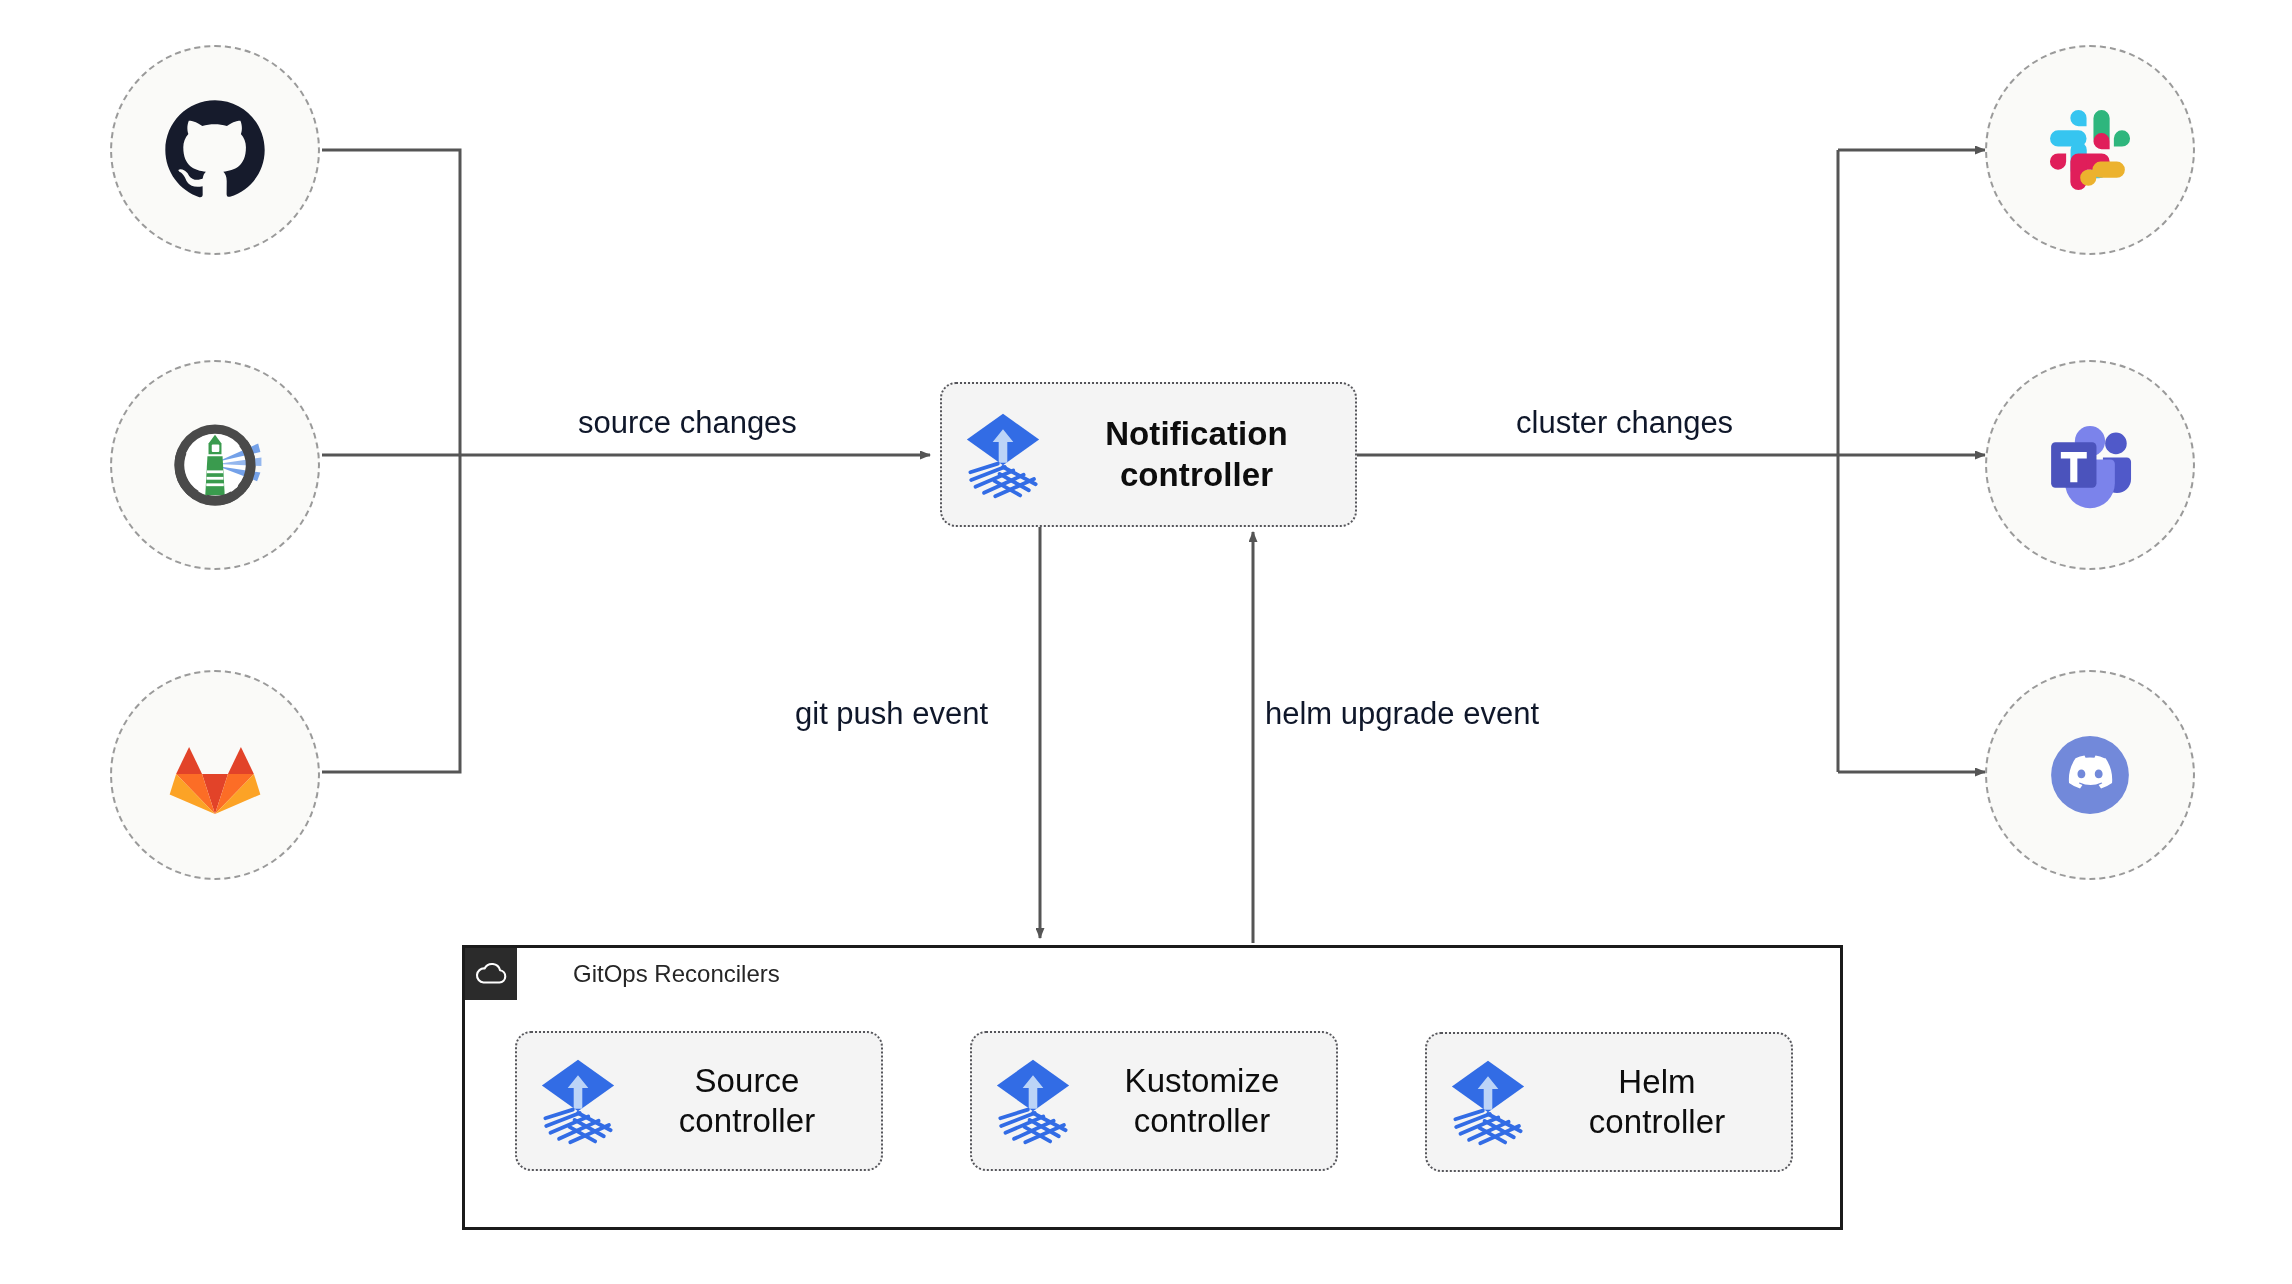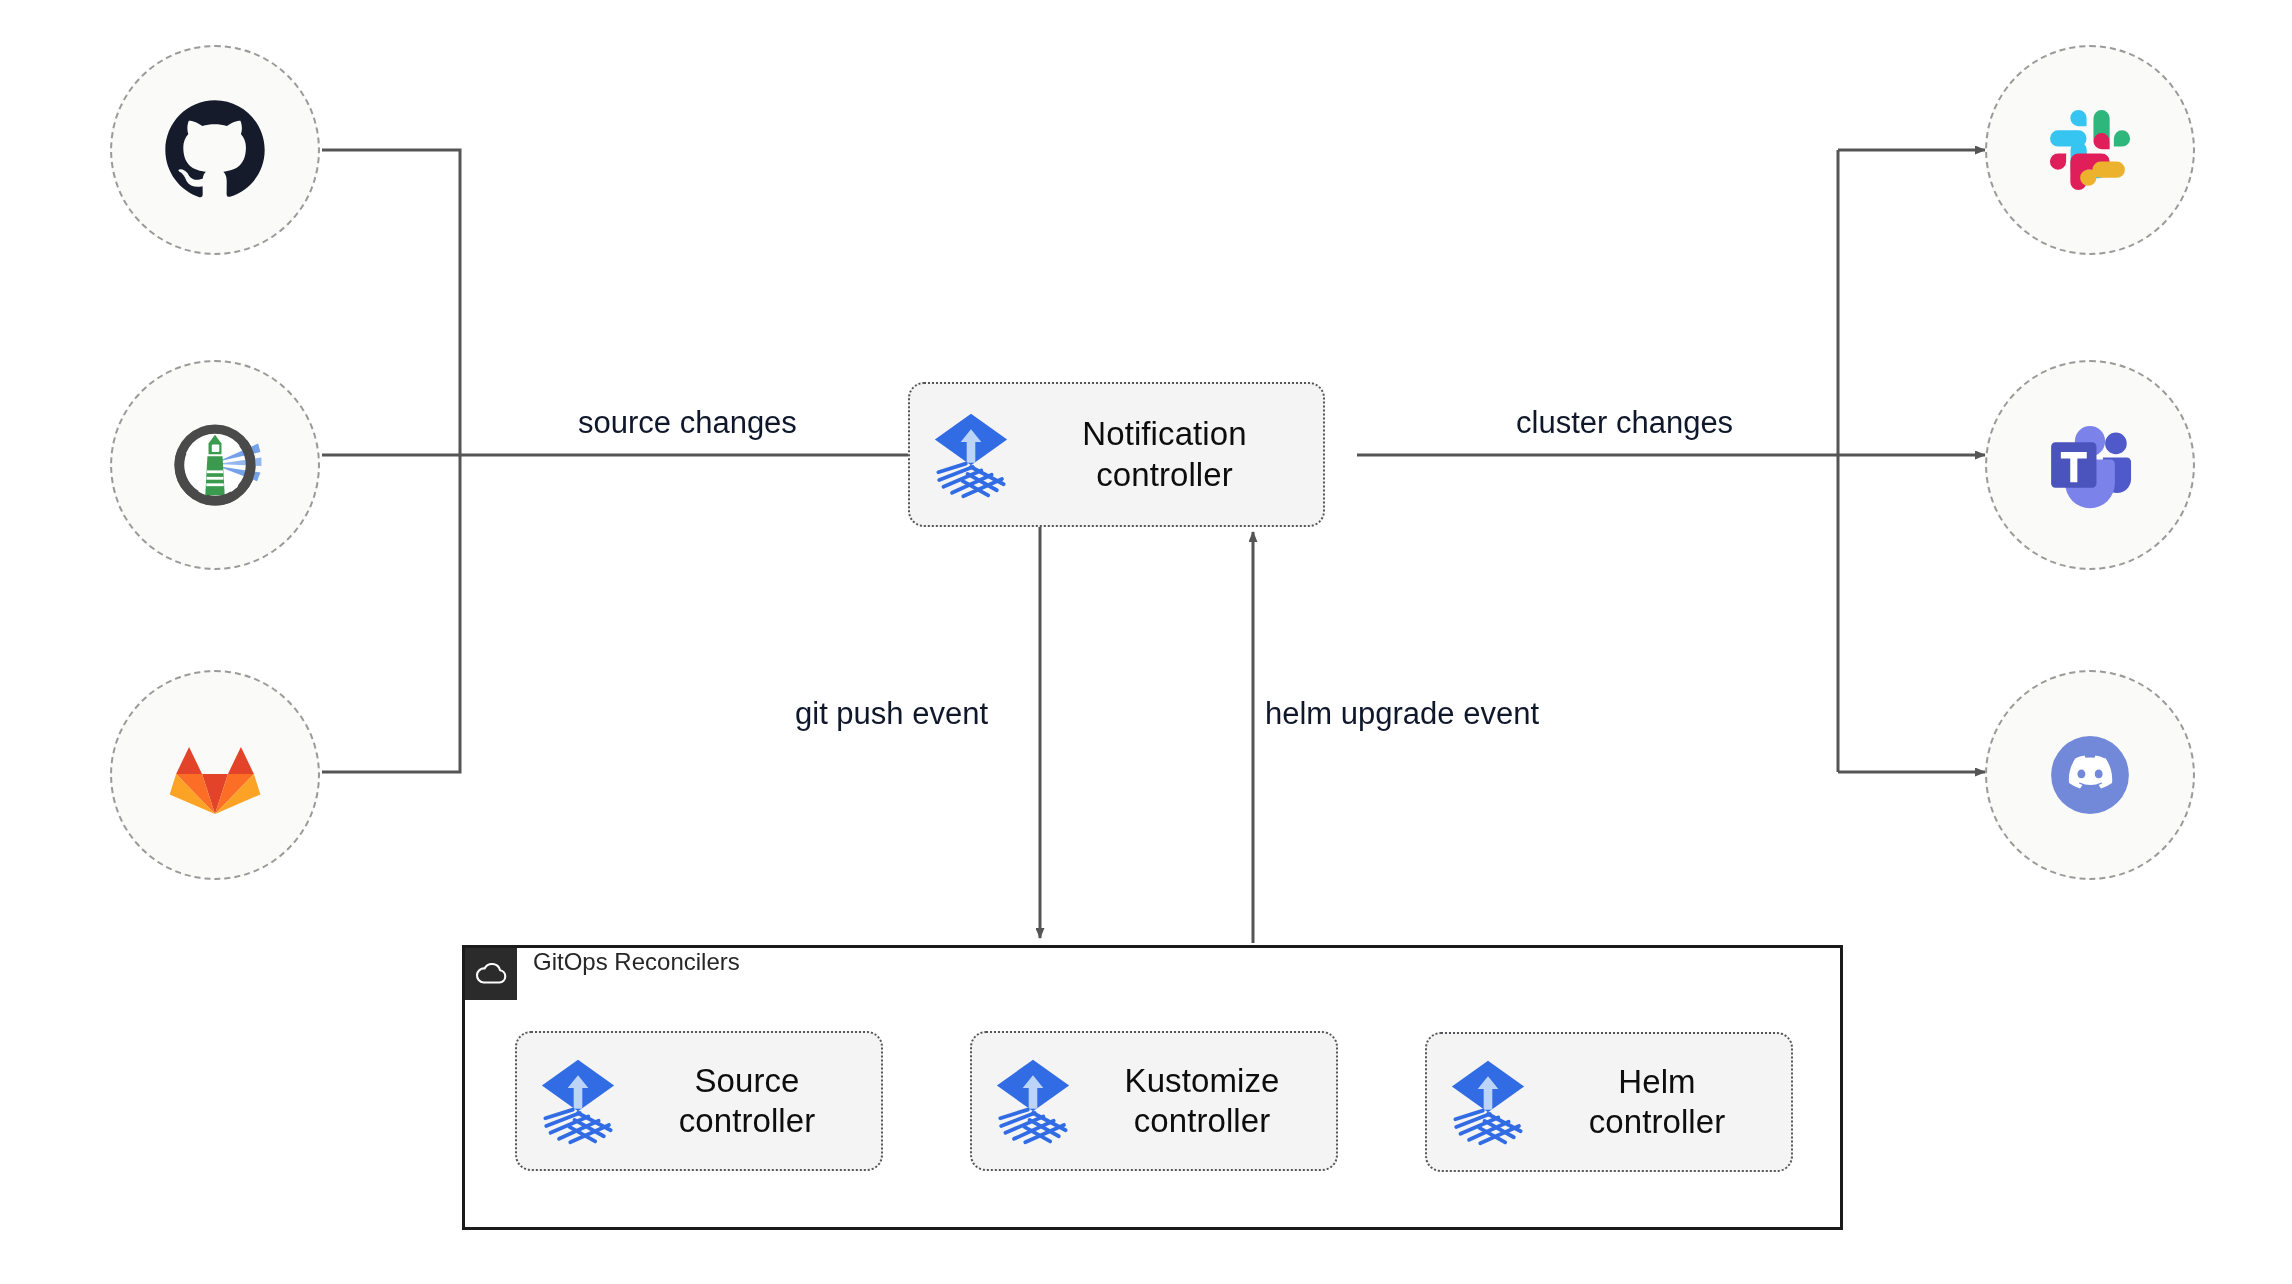--- a/index.html
+++ b/index.html
@@ -84,20 +84,22 @@
     border: 3px solid #1b1b1b;
     background: #ffffff;
     box-sizing: border-box;
   }
   #reconcilers-header {
     position: absolute;
     left: 0;
     top: 0;
     height: 52px;
     display: flex;
+    align-items: center;
+    gap: 40px;
   }
   #reconcilers-badge {
     width: 52px;
     height: 52px;
     background: #2b2b2b;
     display: flex;
     align-items: center;
     justify-content: center;
     flex: 0 0 auto;
   }
@@ -238,21 +240,21 @@
     <svg class="glyph" viewBox="0 0 100 100">
       <circle cx="50" cy="50" r="36" fill="#7289DA"></circle>
       <path fill="#ffffff" d="M63.4 34.6a33 33 0 0 0-8.3-2.6l-1 2.1a30.6 30.6 0 0 0-8.2 0l-1-2.1a33 33 0 0 0-8.3 2.6
         c-5.3 7.8-6.7 15.4-6 22.9a33.4 33.4 0 0 0 10.2 5.1l2.2-3.4a21.6 21.6 0 0 1-3.4-1.6l.8-.7a23.8 23.8 0 0 0 20.2 0l.8.7
         a21.6 21.6 0 0 1-3.4 1.6l2.2 3.4a33.4 33.4 0 0 0 10.2-5.1c.8-8.6-1.4-16.2-6-22.9zM42 53.1c-2 0-3.6-1.8-3.6-4.1
         s1.6-4.1 3.6-4.1 3.7 1.8 3.7 4.1-1.6 4.1-3.7 4.1zm16 0c-2 0-3.6-1.8-3.6-4.1s1.6-4.1 3.6-4.1 3.7 1.8 3.7 4.1
         -1.6 4.1-3.7 4.1z"></path>
     </svg>
   </div>
 
-  <div class="ctrl-box" style="left:908px; top:382px; width:417px; height:145px;">
+  <div class="ctrl-box" style="left:940px; top:382px; width:417px; height:145px;font-weight:bold;">
     <svg class="flux-logo" viewBox="0 0 100 104">
       <path fill="#326CE5" d="M50 4 L92 34 L50 64 L8 34 Z"></path>
       <path fill="#BCD4F7" d="M50 22 L62 37 L55 37 L55 61 L45 61 L45 37 L38 37 Z"></path>
       <g stroke="#326CE5" stroke-width="4.4" fill="none" stroke-linecap="round">
         <path d="M12 72 L44 62"></path>
         <path d="M13 81 L52 66"></path>
         <path d="M18 89 L62 70"></path>
         <path d="M28 96 L74 75"></path>
         <path d="M41 100 L86 80"></path>
         <path d="M50 66 L88 86"></path>

